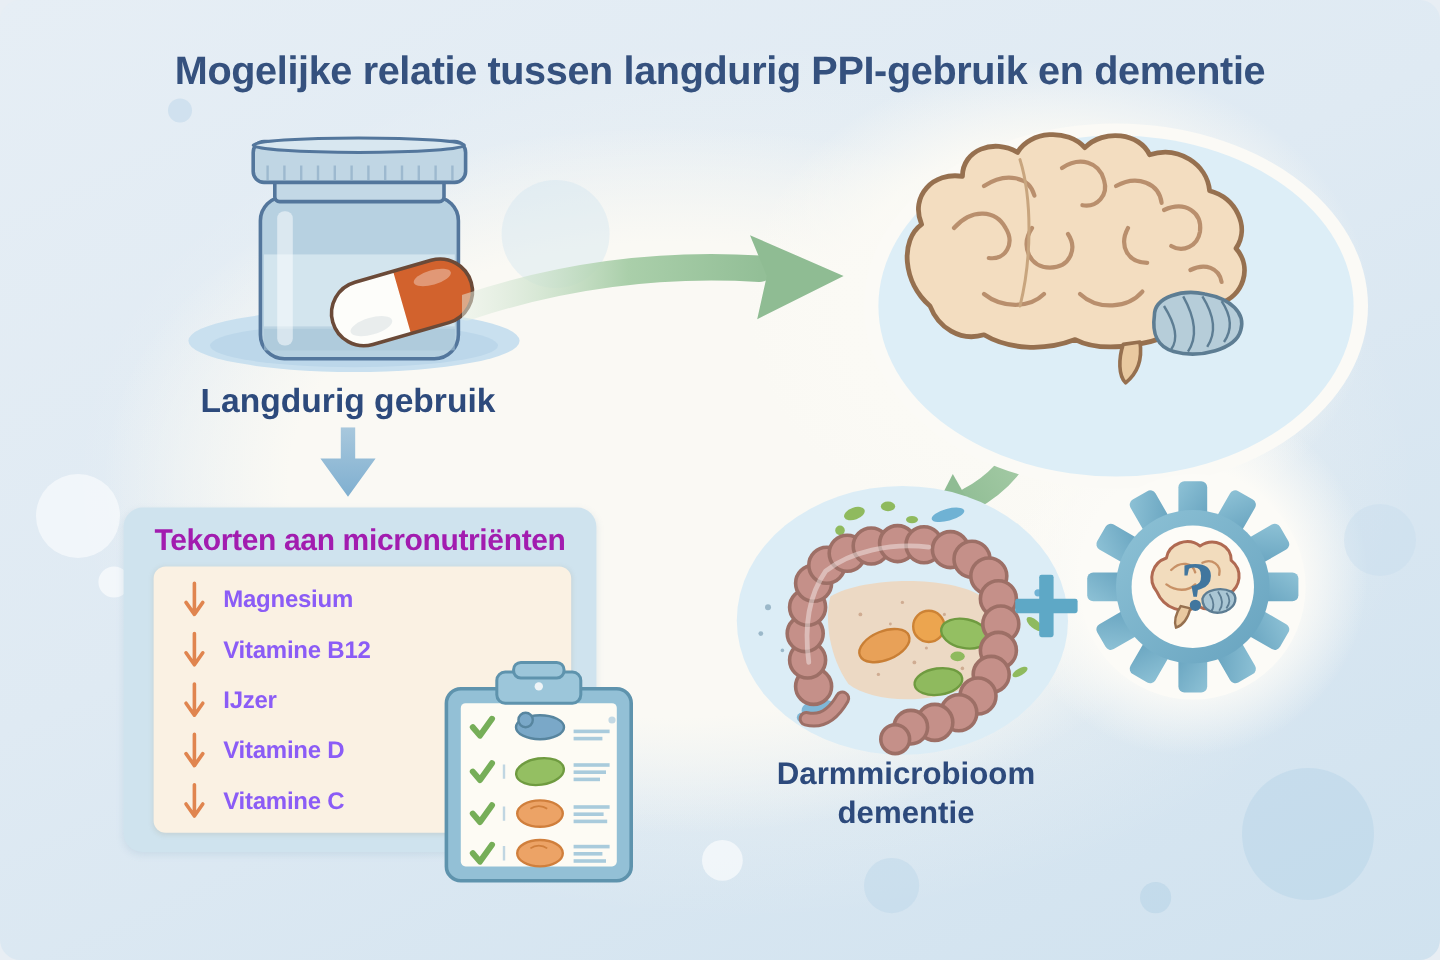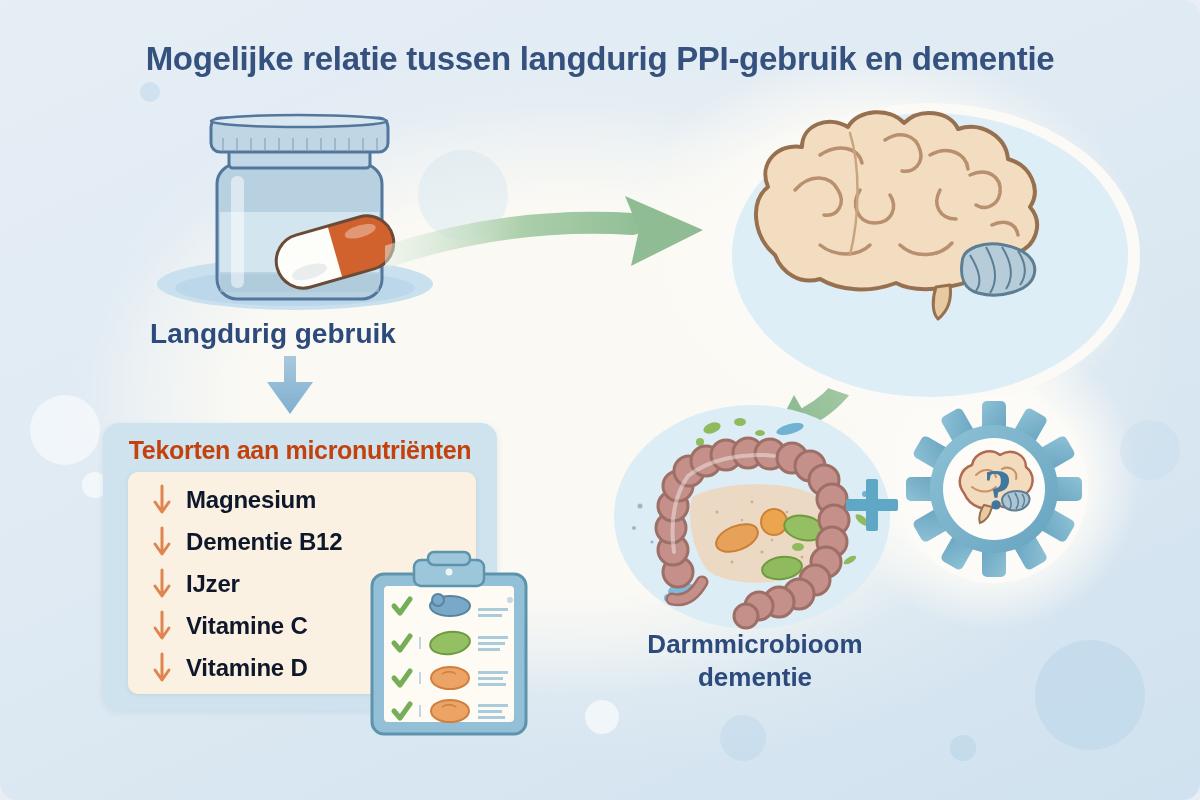--- a/index.html
+++ b/index.html
@@ -15,39 +15,39 @@
     border-radius: 17px;
   }
   .bubble{position:absolute;border-radius:50%;pointer-events:none;}
   .title{
     position:absolute;left:0;top:40px;width:1200px;text-align:center;
     font-size:33px;font-weight:700;color:#35517e;letter-spacing:-0.3px;
   }
   .caption{
     position:absolute;text-align:center;font-weight:700;color:#2d4a7c;
   }
-  .caption-bottle{left:113px;top:318px;width:320px;font-size:28px;}
+  .caption-bottle{left:130px;top:318px;width:320px;font-size:28px;}
   .caption-gut{left:605px;top:628px;width:300px;font-size:26px;line-height:33px;}
   .caption-dementia{left:893px;top:588px;width:200px;font-size:28px;}
   .panel-outer{
     position:absolute;left:103px;top:423px;width:394px;height:287px;
     background:#cfe3ee;border-radius:16px;box-shadow:0 2px 6px rgba(120,160,190,.18);
   }
   .panel-heading{
     margin:13px 10px 0 10px;text-align:center;font-size:25px;font-weight:700;
-    color:#c2410c;letter-spacing:-0.3px;
+    color:#a21caf;letter-spacing:-0.3px;
   }
   .panel-inner{
     position:absolute;left:25px;top:49px;width:348px;height:222px;
     background:#faf1e3;border-radius:10px;box-shadow:0 1px 4px rgba(150,140,110,.18);
     padding-top:7px;box-sizing:border-box;
   }
   .nutri-row{display:flex;align-items:center;height:42px;padding-left:24px;}
   .nutri-row .arrow-box{width:34px;display:flex;align-items:center;}
-  .nutri-label{font-size:24px;font-weight:700;color:#0f172a;letter-spacing:-0.2px;}
+  .nutri-label{font-size:20px;font-weight:700;color:#8b5cf6;letter-spacing:-0.2px;}
   .abs{position:absolute;}
   .plus-icon{position:absolute;left:846px;top:479px;width:52px;height:52px;}
   .plus-icon span{position:absolute;background:#5ea8c6;border-radius:2px;}
   .plus-h{left:0;top:20px;width:52px;height:12px;}
   .plus-v{left:20px;top:0;width:12px;height:52px;}
 </style>
 </head>
 <body>
 
 <div class="stage">
@@ -170,45 +170,45 @@
             </svg>
           </span>
         <span class="nutri-label">Magnesium</span>
       </div>
       <div class="nutri-row">
         <span class="arrow-box">
             <svg width="20" height="32" viewBox="0 0 20 32">
               <path d="M10 2 V24 M3 18 L10 28 L17 18" stroke="#e0854f" stroke-width="3" fill="none" stroke-linecap="round" stroke-linejoin="round"></path>
             </svg>
           </span>
-        <span class="nutri-label">Dementie B12</span>
+        <span class="nutri-label">Vitamine B12</span>
       </div>
       <div class="nutri-row">
         <span class="arrow-box">
             <svg width="20" height="32" viewBox="0 0 20 32">
               <path d="M10 2 V24 M3 18 L10 28 L17 18" stroke="#e0854f" stroke-width="3" fill="none" stroke-linecap="round" stroke-linejoin="round"></path>
             </svg>
           </span>
         <span class="nutri-label">IJzer</span>
       </div>
       <div class="nutri-row">
         <span class="arrow-box">
             <svg width="20" height="32" viewBox="0 0 20 32">
               <path d="M10 2 V24 M3 18 L10 28 L17 18" stroke="#e0854f" stroke-width="3" fill="none" stroke-linecap="round" stroke-linejoin="round"></path>
             </svg>
           </span>
+        <span class="nutri-label">Vitamine D</span>
+      </div>
+      <div class="nutri-row">
+        <span class="arrow-box">
+            <svg width="20" height="32" viewBox="0 0 20 32">
+              <path d="M10 2 V24 M3 18 L10 28 L17 18" stroke="#e0854f" stroke-width="3" fill="none" stroke-linecap="round" stroke-linejoin="round"></path>
+            </svg>
+          </span>
         <span class="nutri-label">Vitamine C</span>
-      </div>
-      <div class="nutri-row">
-        <span class="arrow-box">
-            <svg width="20" height="32" viewBox="0 0 20 32">
-              <path d="M10 2 V24 M3 18 L10 28 L17 18" stroke="#e0854f" stroke-width="3" fill="none" stroke-linecap="round" stroke-linejoin="round"></path>
-            </svg>
-          </span>
-        <span class="nutri-label">Vitamine D</span>
       </div>
     </div>
   </div>
 
   <svg class="abs" style="left:362px;top:548px;z-index:5;" width="175" height="195" viewBox="0 0 175 195">
     <rect x="10" y="26" width="154" height="160" rx="12" fill="#93c0d6" stroke="#5e93ad" stroke-width="3"></rect>
     <rect x="22" y="38" width="130" height="136" rx="4" fill="#fdfbf4"></rect>
     <rect x="52" y="12" width="70" height="26" rx="7" fill="#9cc6da" stroke="#5e93ad" stroke-width="2.5"></rect>
     <rect x="66" y="4" width="42" height="13" rx="6" fill="#9cc6da" stroke="#5e93ad" stroke-width="2.5"></rect>
     <circle cx="87" cy="24" r="3.5" fill="#eef4f7"></circle>

